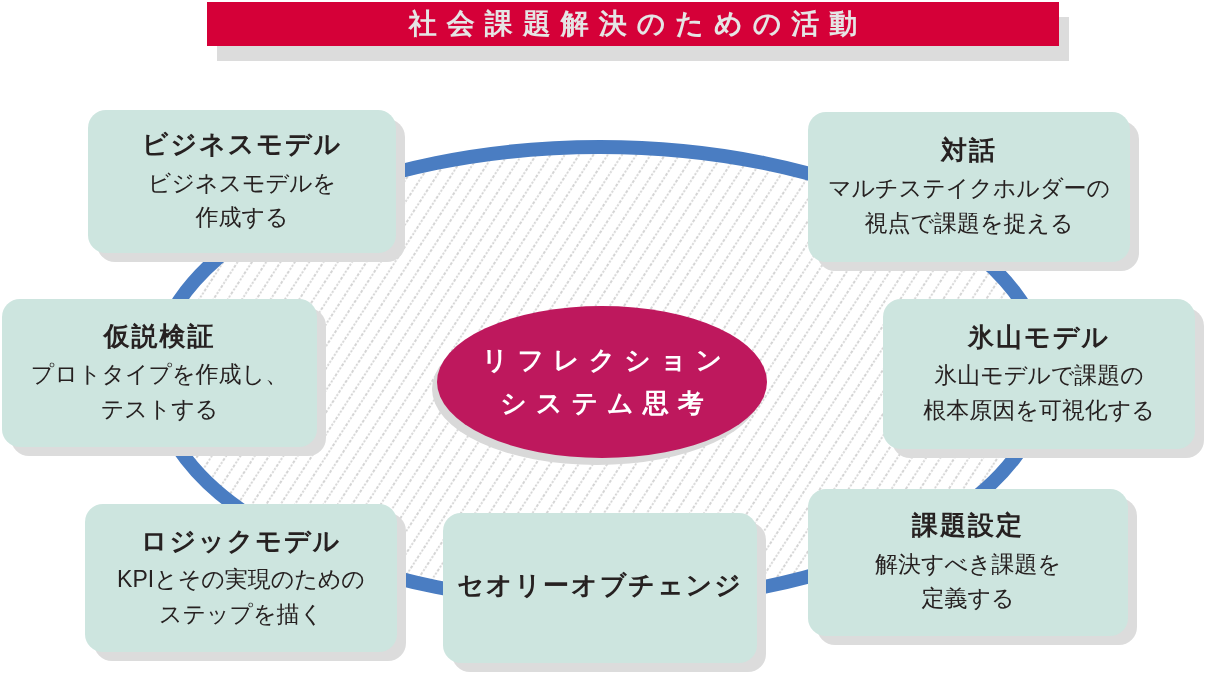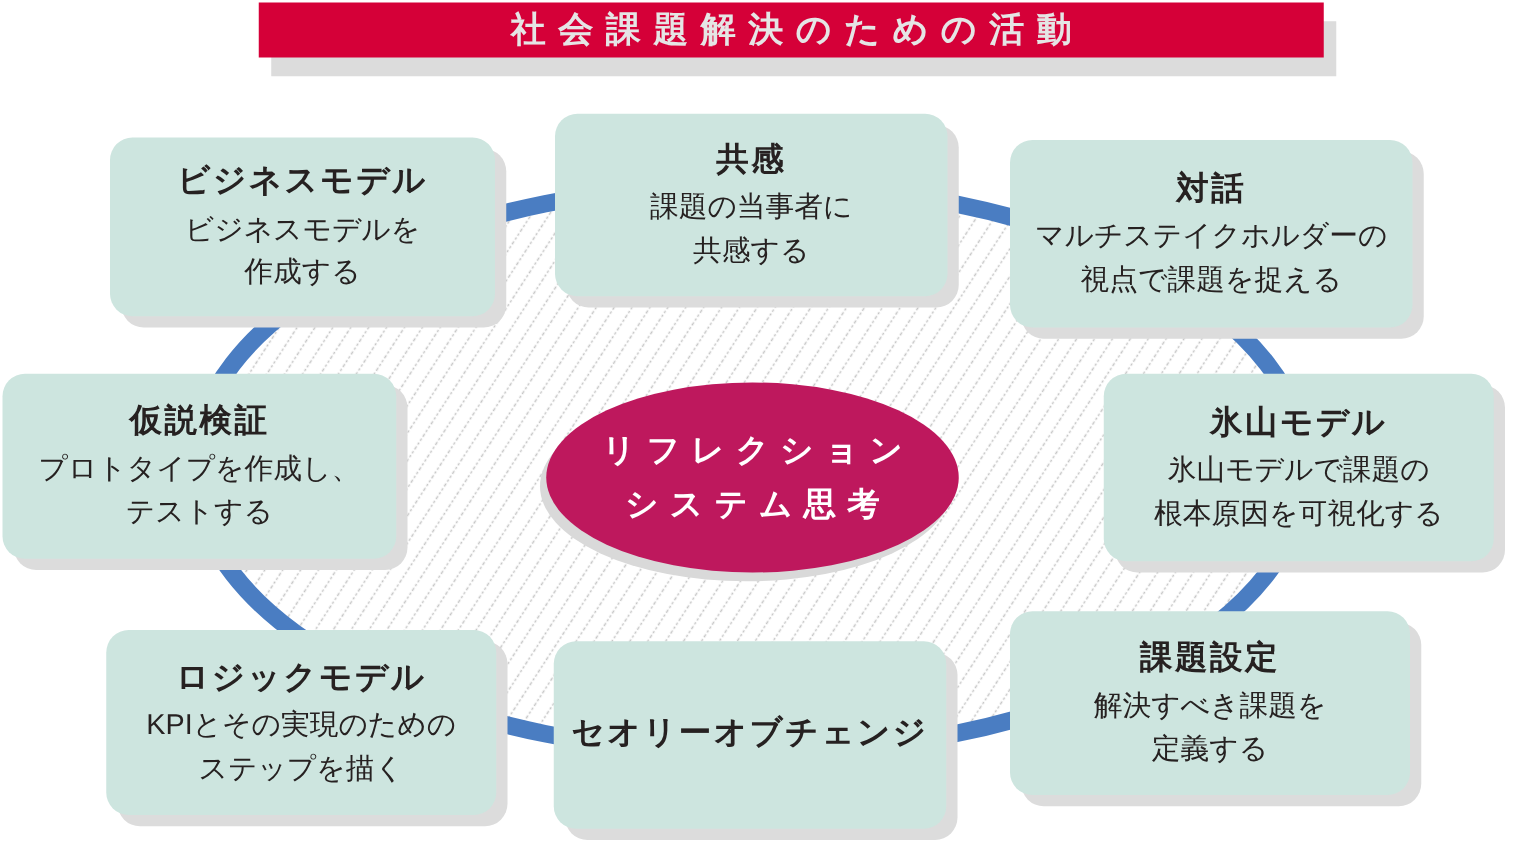--- a/index.html
+++ b/index.html
@@ -64,25 +64,20 @@
   <div class="banner">
     <span>社会課題解決のための活動</span>
   </div>
 
   <div class="node n1">
     <div class="node-title">ビジネスモデル</div>
     <div class="node-body">ビジネスモデルを
 作成する</div>
   </div>
 
-  <div class="node n2">
-    <div class="node-title">共感</div>
-    <div class="node-body">課題の当事者に
-共感する</div>
-  </div>
 
   <div class="node n3">
     <div class="node-title">対話</div>
     <div class="node-body">マルチステイクホルダーの
 視点で課題を捉える</div>
   </div>
 
   <div class="node n4">
     <div class="node-title">氷山モデル</div>
     <div class="node-body">氷山モデルで課題の

